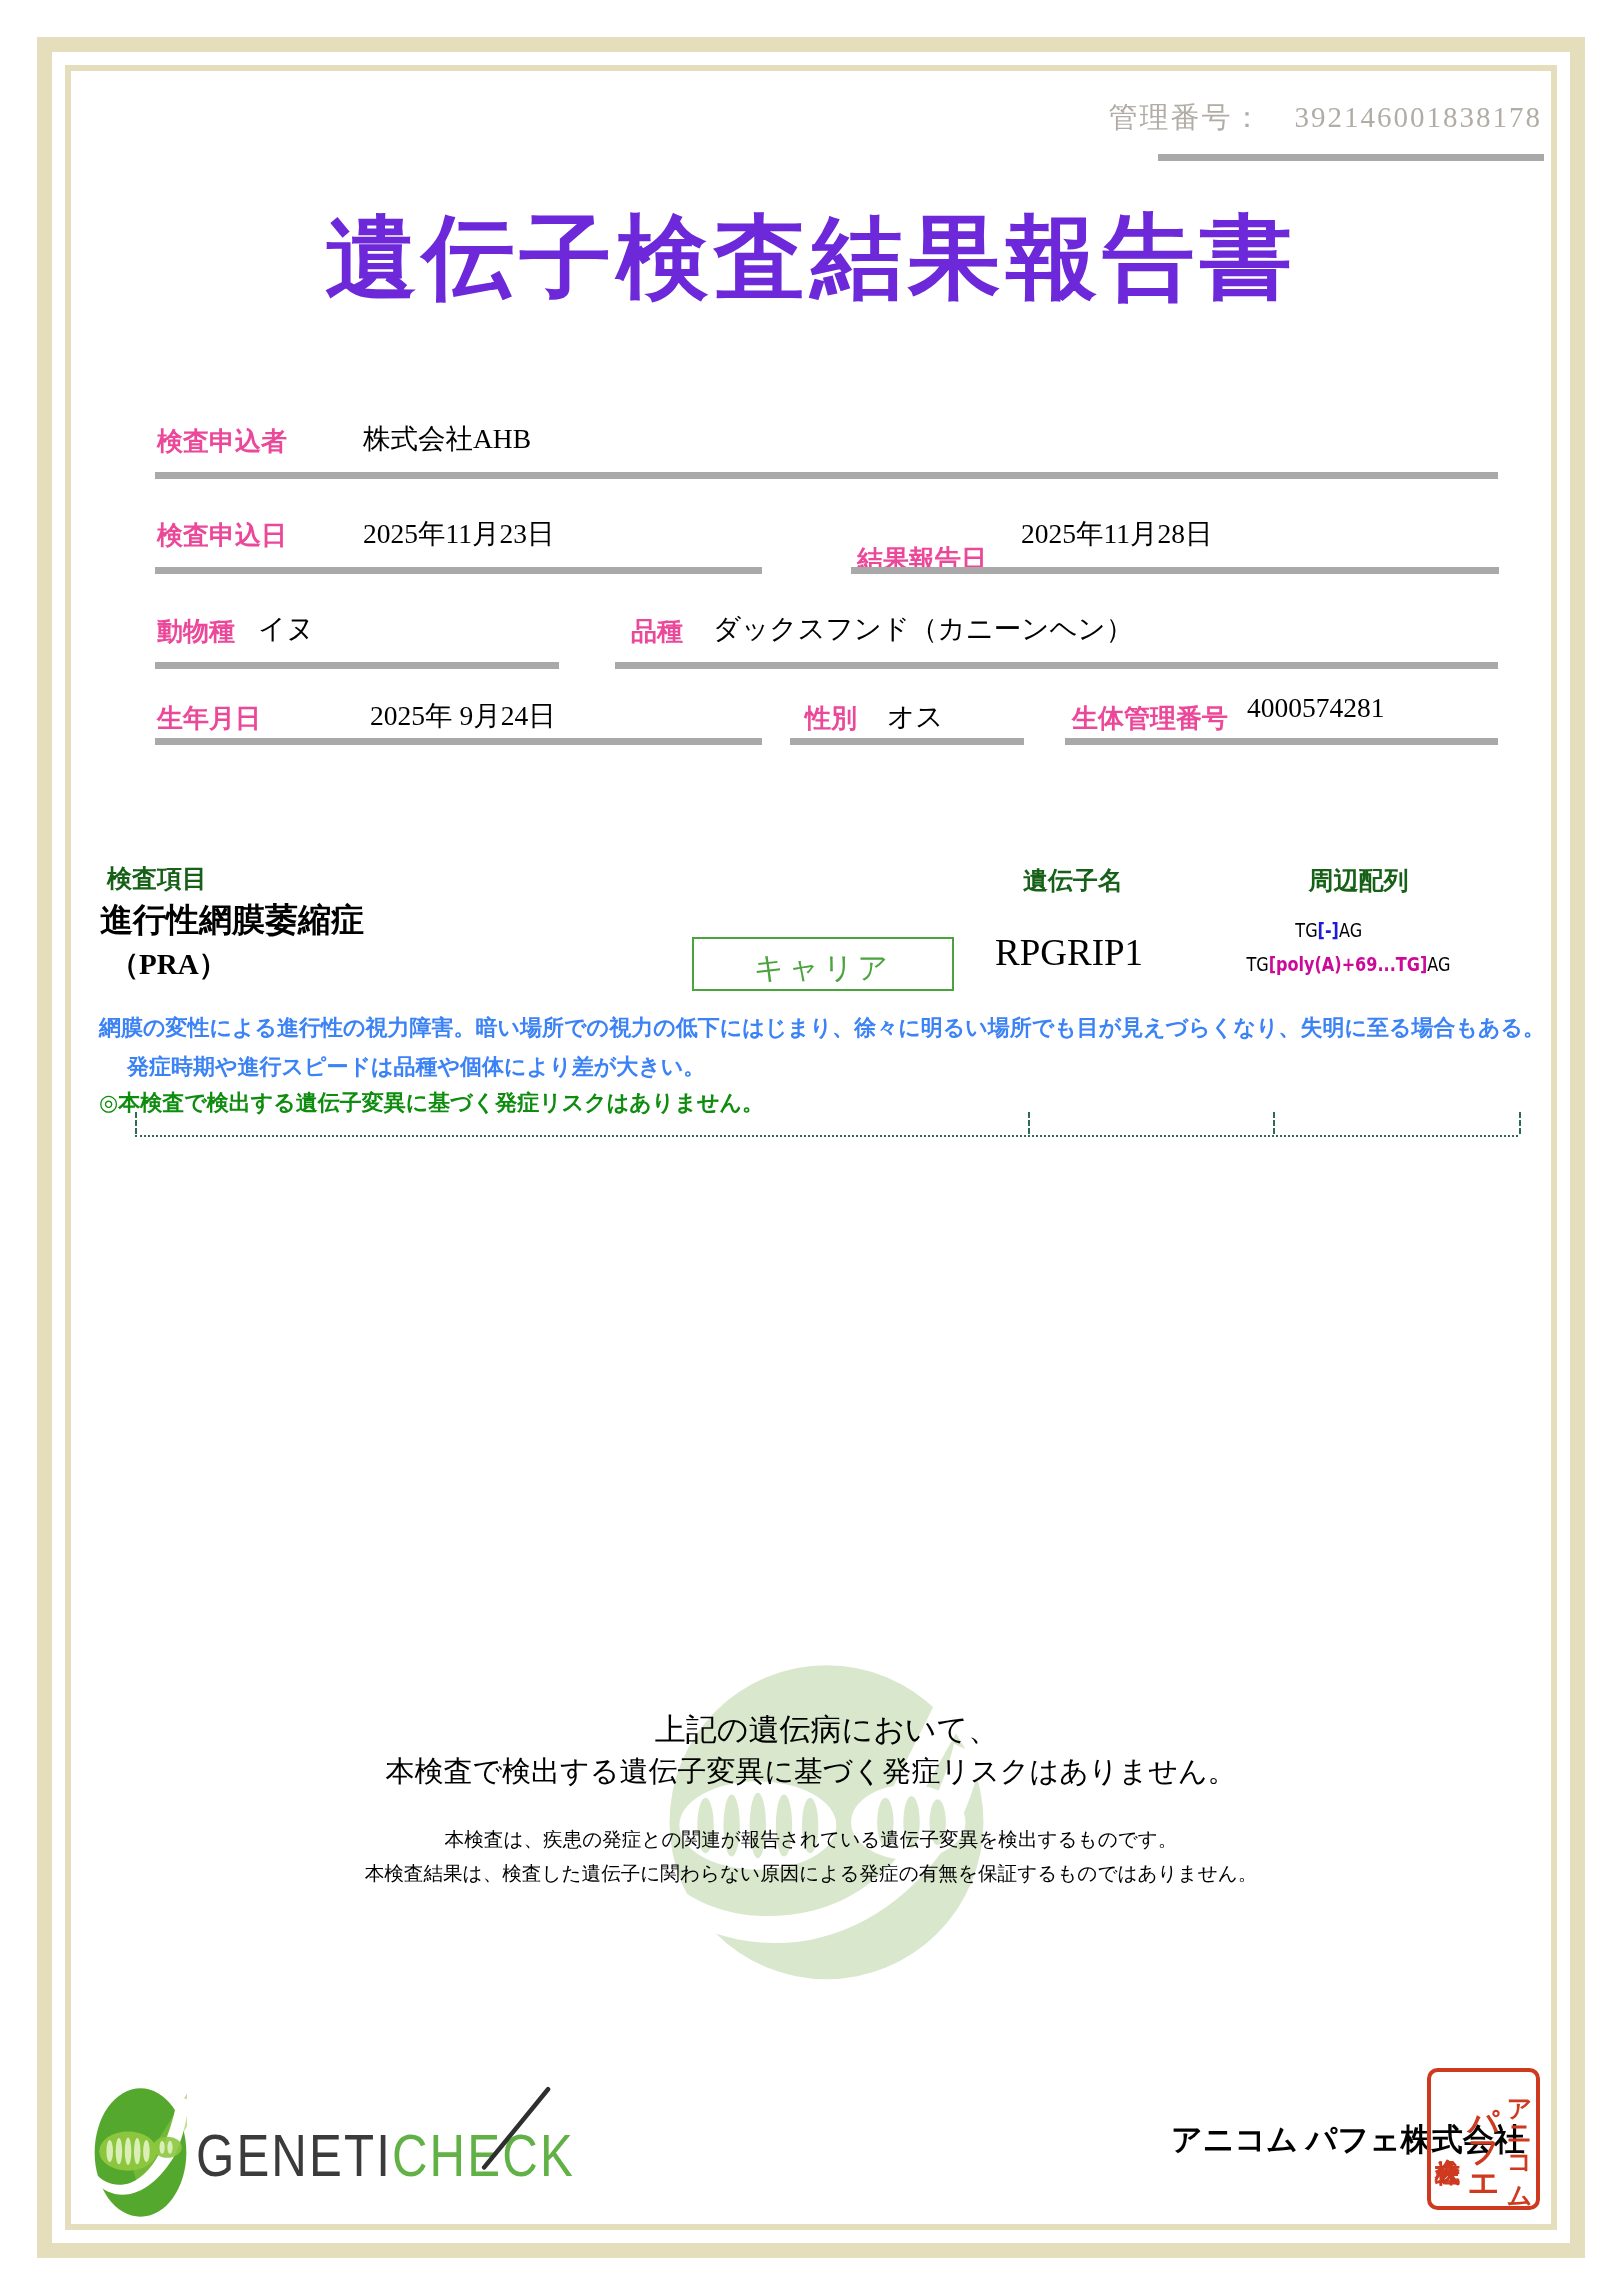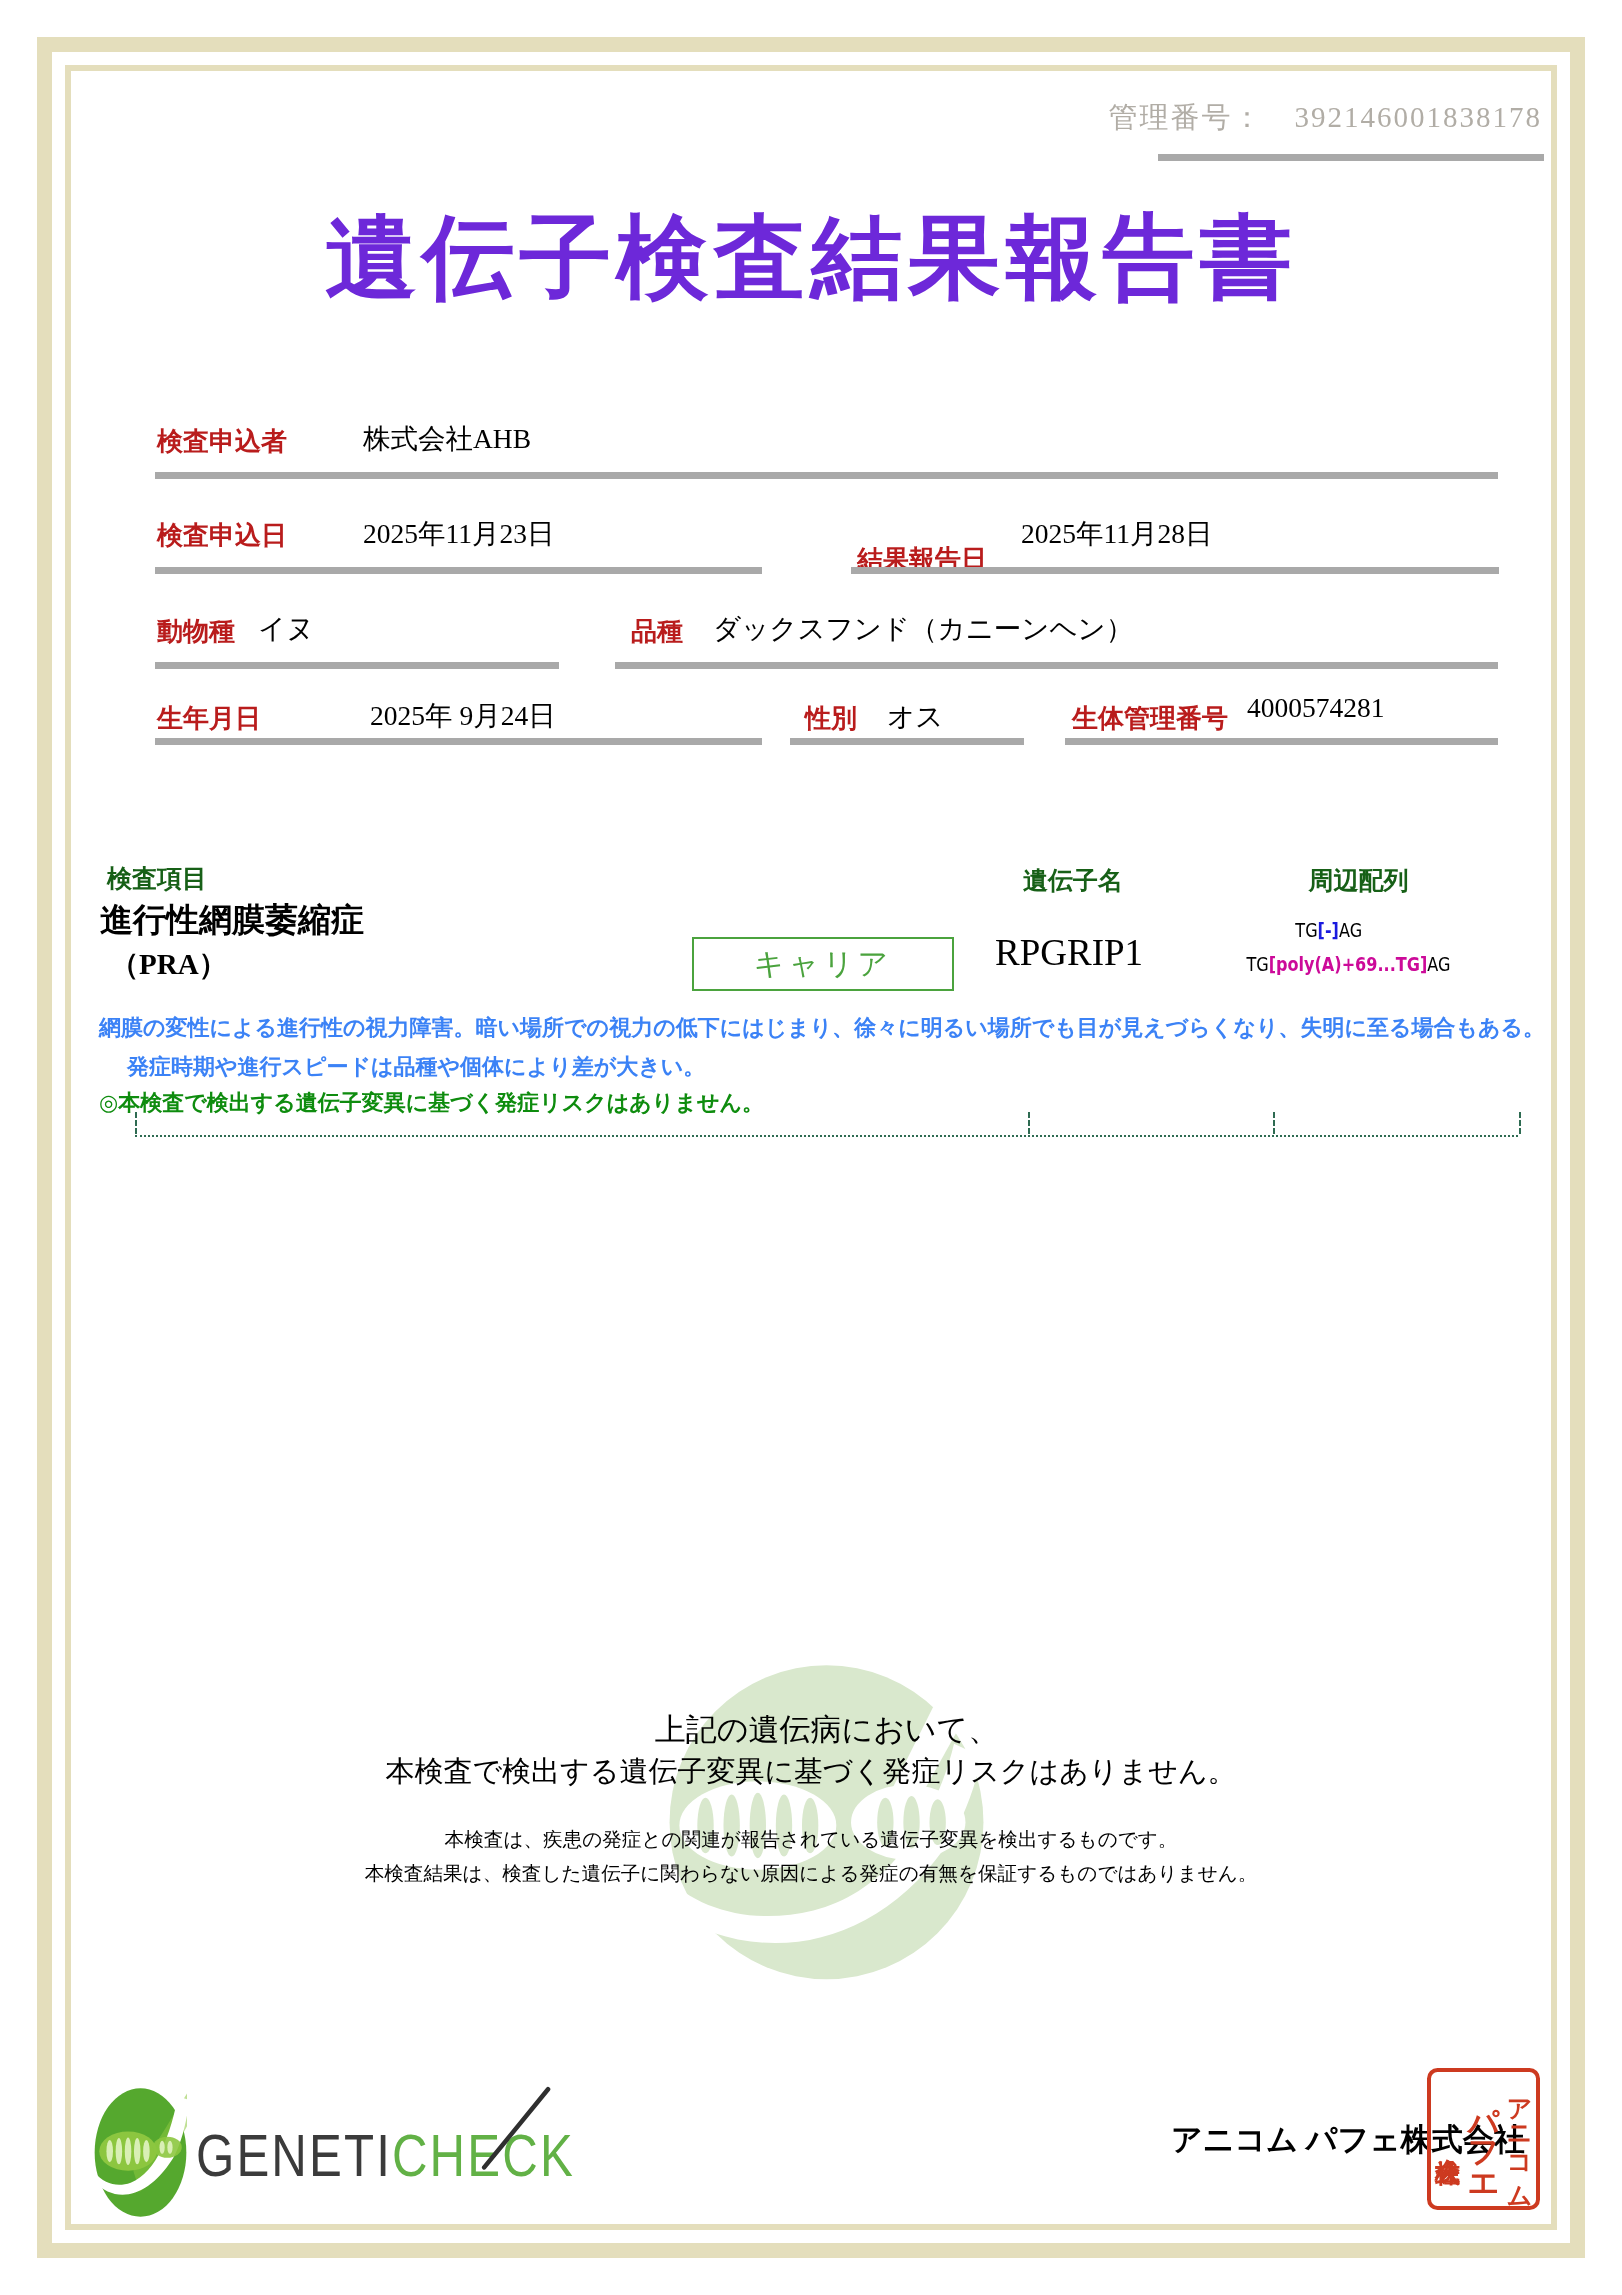--- a/index.html
+++ b/index.html
@@ -13,28 +13,28 @@
   html,body{margin:0;padding:0;background:#ffffff;}
   .page{position:relative;width:1622px;height:2295px;background:#fff;overflow:hidden;
         font-family:"Liberation Serif","DejaVu Serif",serif;}
   .frame-outer{position:absolute;inset:37px;border:15px solid var(--tan);pointer-events:none;}
   .frame-inner{position:absolute;inset:65px;border:6.5px solid var(--tan);pointer-events:none;}
   .abs{position:absolute;}
   .mgmt{top:98px;right:80px;font-size:29px;color:var(--mgmt);letter-spacing:2px;}
   .mgmt-bar{top:154px;left:1158px;width:386px;height:7.2px;background:var(--bar);}
   .title{top:208px;left:0;width:100%;text-align:center;font-size:92px;font-weight:bold;
          letter-spacing:5.2px;color:#6d28d9;line-height:1.1;}
-  .flabel{font-size:26px;font-weight:bold;color:#b91c1c;}
+  .flabel{font-size:26px;font-weight:bold;color:#ec4899;}
   .fvalue{font-size:27.5px;color:#000;}
   .bar{height:6.5px;background:var(--bar);}
   .ghead{font-size:25px;font-weight:bold;color:var(--green-head);}
   .disease{font-size:33px;font-weight:bold;color:#000;line-height:1.15;}
   .disease-abbr{font-size:29px;font-weight:bold;color:#000;}
   .carrier-box{left:692px;top:937px;width:258px;height:50px;border:2.6px solid var(--carrier);
-               display:flex;align-items:center;justify-content:center;}
+               display:flex;align-items:flex-end;justify-content:center;}
   .carrier-text{font-size:30px;color:var(--carrier);letter-spacing:3.9px;}
   .gene{font-size:37px;color:#000;}
   .seq{font-family:"DejaVu Sans","Liberation Sans",sans-serif;font-size:19.6px;color:#000;
        display:inline-block;transform:scaleX(.82);transform-origin:center;white-space:nowrap;}
   .seq .mut1{color:var(--blue);font-weight:bold;}
   .seq .mut2{color:var(--magenta);font-weight:bold;}
   .desc{font-family:"Liberation Sans","DejaVu Sans",sans-serif;font-size:22px;font-weight:bold;
         color:#3b82f6;white-space:nowrap;}
   .desc.green{color:var(--green-note);}
   .guide-v{width:0;height:22px;border-left:2px dashed var(--guide);top:1112px;}

